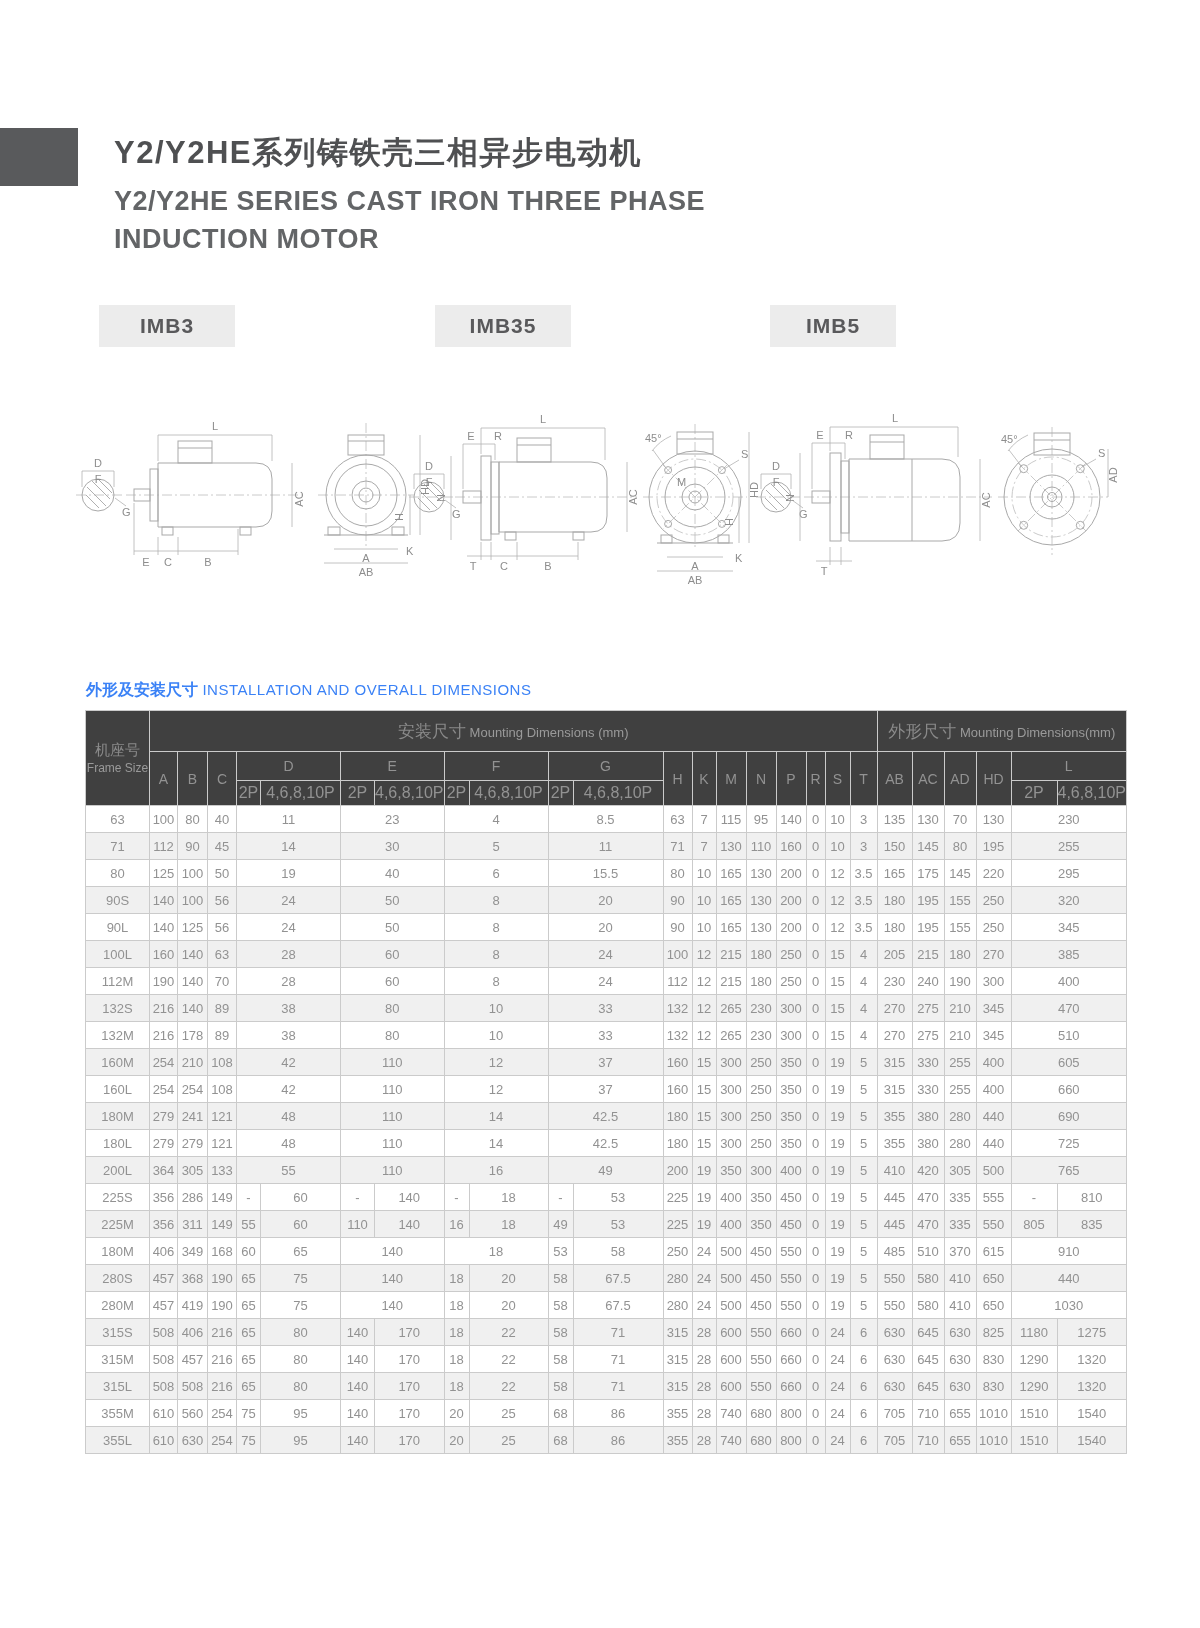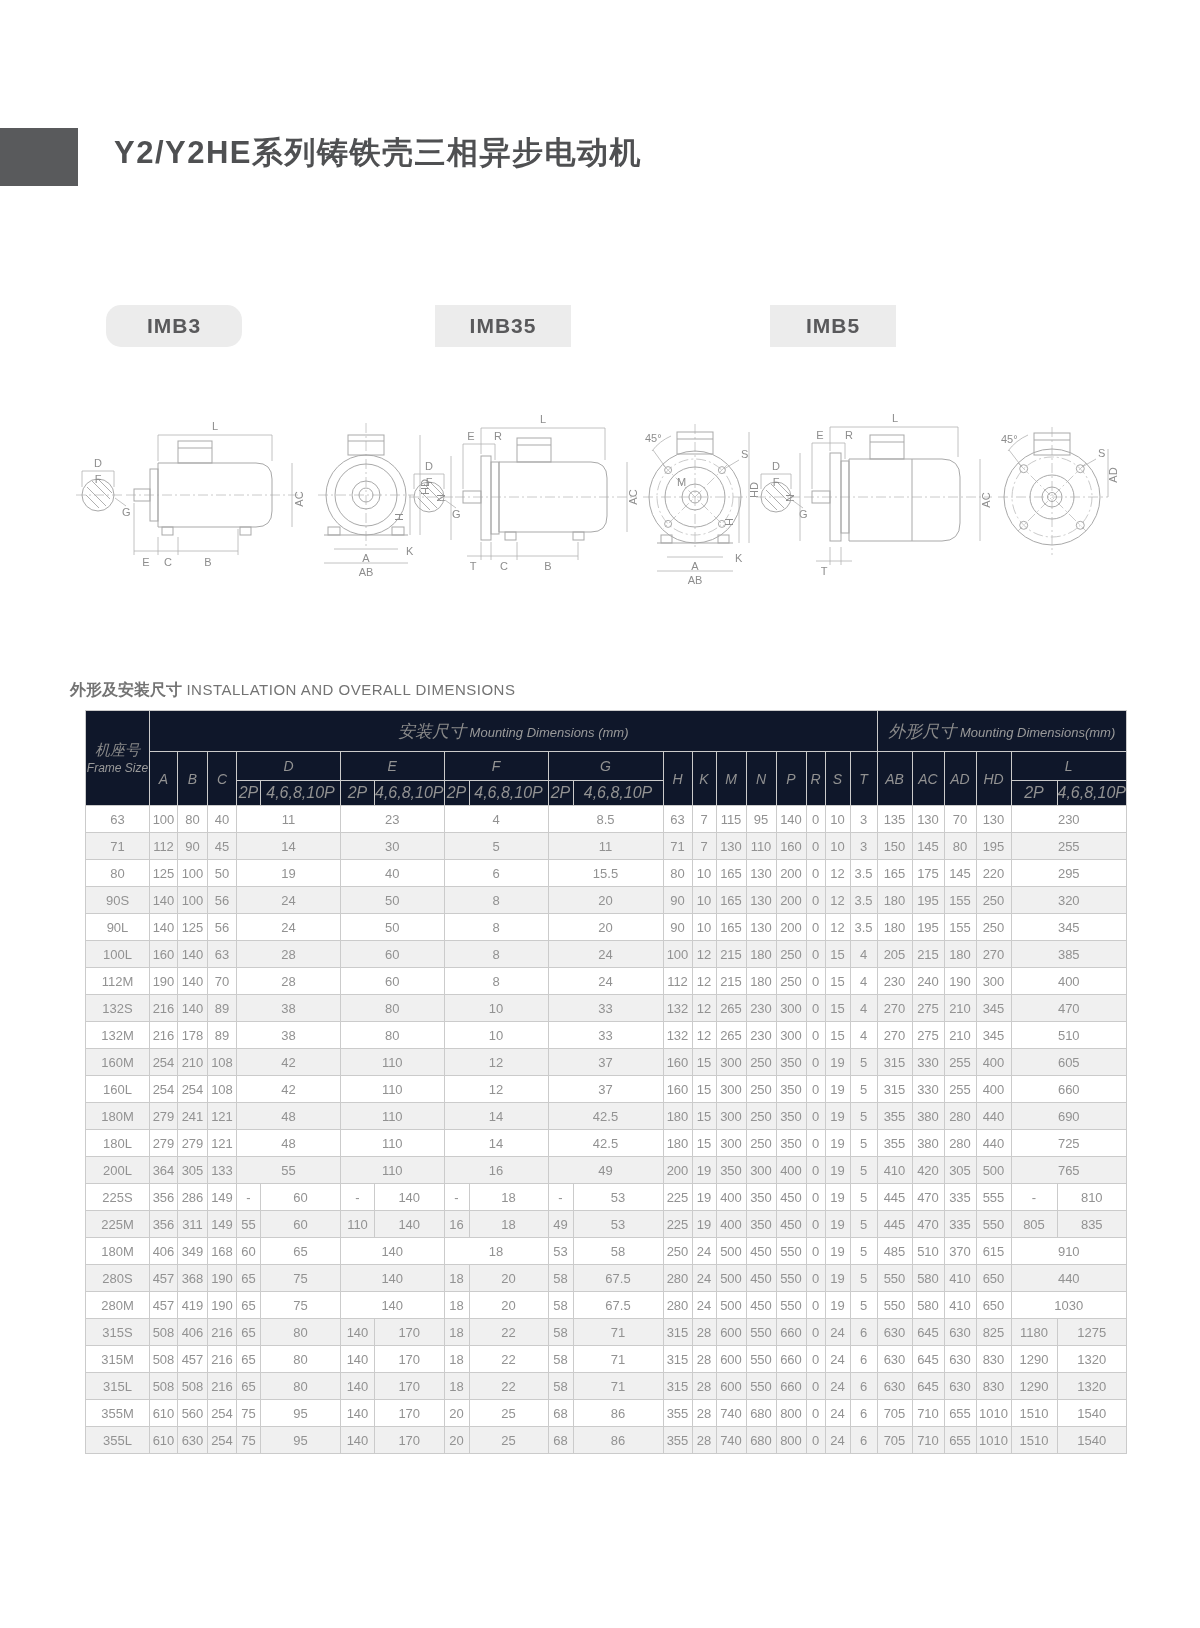--- a/index.html
+++ b/index.html
@@ -16,62 +16,66 @@
   .title-en {
     position:absolute; left:114px; top:182px;
     font-size:27px; font-weight:bold; color:#636567; letter-spacing:0.5px; line-height:38px;
   }
 
   .imb-label {
     position:absolute; top:305px; height:42px; background:#ececec; color:#59595b;
     font-size:21px; font-weight:bold; letter-spacing:1px;
     display:flex; align-items:center; justify-content:center;
   }
-  .imb3-box { left:106px;  width:136px;border-radius:15px; }
+  .imb3-box { left:99px;  width:136px; }
   .imb35-box{ left:435px; width:136px; }
   .imb5-box { left:770px; width:126px; }
 
   .dwg { position:absolute; }
   .dwg .ln  { stroke:#a9a9a9; fill:none; stroke-width:1; }
   .dwg .dim { stroke:#b3b3b3; fill:none; stroke-width:0.8; }
   .dwg .cl  { stroke:#bcbcbc; fill:none; stroke-width:0.8; stroke-dasharray:10 3 2 3; }
   .dwg .hat { stroke:#9c9c9c; fill:none; stroke-width:0.8; }
   .dwg text { fill:#8d8d8d; font-size:11px; font-family:"Liberation Sans",sans-serif; }
 
-  .section-title { position:absolute; left:70px; top:680px; color:#737373; }
+  .section-title { position:absolute; left:86px; top:680px; color:#3b82f6; }
   .section-title .zh { font-size:16px; font-weight:bold; }
   .section-title .en { font-size:15px; letter-spacing:0.5px; }
 
   table.dims {
     position:absolute; left:85px; top:710px;
     border-collapse:collapse; table-layout:fixed;
   }
   table.dims th, table.dims td {
     border:1px solid #cbcbcb; text-align:center; vertical-align:middle;
     color:#929292; font-weight:normal; padding:0; overflow:hidden;
   }
-  table.dims thead th { background:#0f172a;font-style:italic; }
+  table.dims thead th { background:#404040; }
   .h1row th { height:40px; font-size:13px; }
   .h1row .zh { font-size:17px; color:#8a8a8a; }
   .h1row .en { font-size:13px; color:#9a9a9a; }
   .frame-h .zh { font-size:15px; }
   .frame-h .en { font-size:12px; }
   .h2row th { height:28px; font-size:14px; }
   .h3row th { height:24px; font-size:16px; }
   table.dims tbody td { height:26px; font-size:13px; background:#fff; }
   table.dims tbody tr.shade td { background:#f0f0f0; }
 </style>
 </head>
 <body>
 
 <div class="page">
 
   <div class="corner-block"></div>
 
   <h1 class="title-zh">Y2/Y2HE系列铸铁壳三相异步电动机</h1>
+  <div class="title-en">
+    <div>Y2/Y2HE SERIES CAST IRON THREE PHASE</div>
+    <div>INDUCTION MOTOR</div>
+  </div>
 
   <div class="imb-label imb3-box">IMB3</div>
   <div class="imb-label imb35-box">IMB35</div>
   <div class="imb-label imb5-box">IMB5</div>
 
   <svg class="dwg" style="left:70px; top:405px;" width="360" height="175" viewBox="0 0 360 175">
     <g>
       <line class="cl" x1="6" y1="90" x2="52" y2="90"></line>
       <circle class="ln" cx="28" cy="90" r="16"></circle>
       <path class="hat" d="M17,82 L36,101 M16,90 L29,103 M22,76 L40,94 M29,75 L42,88"></path>

